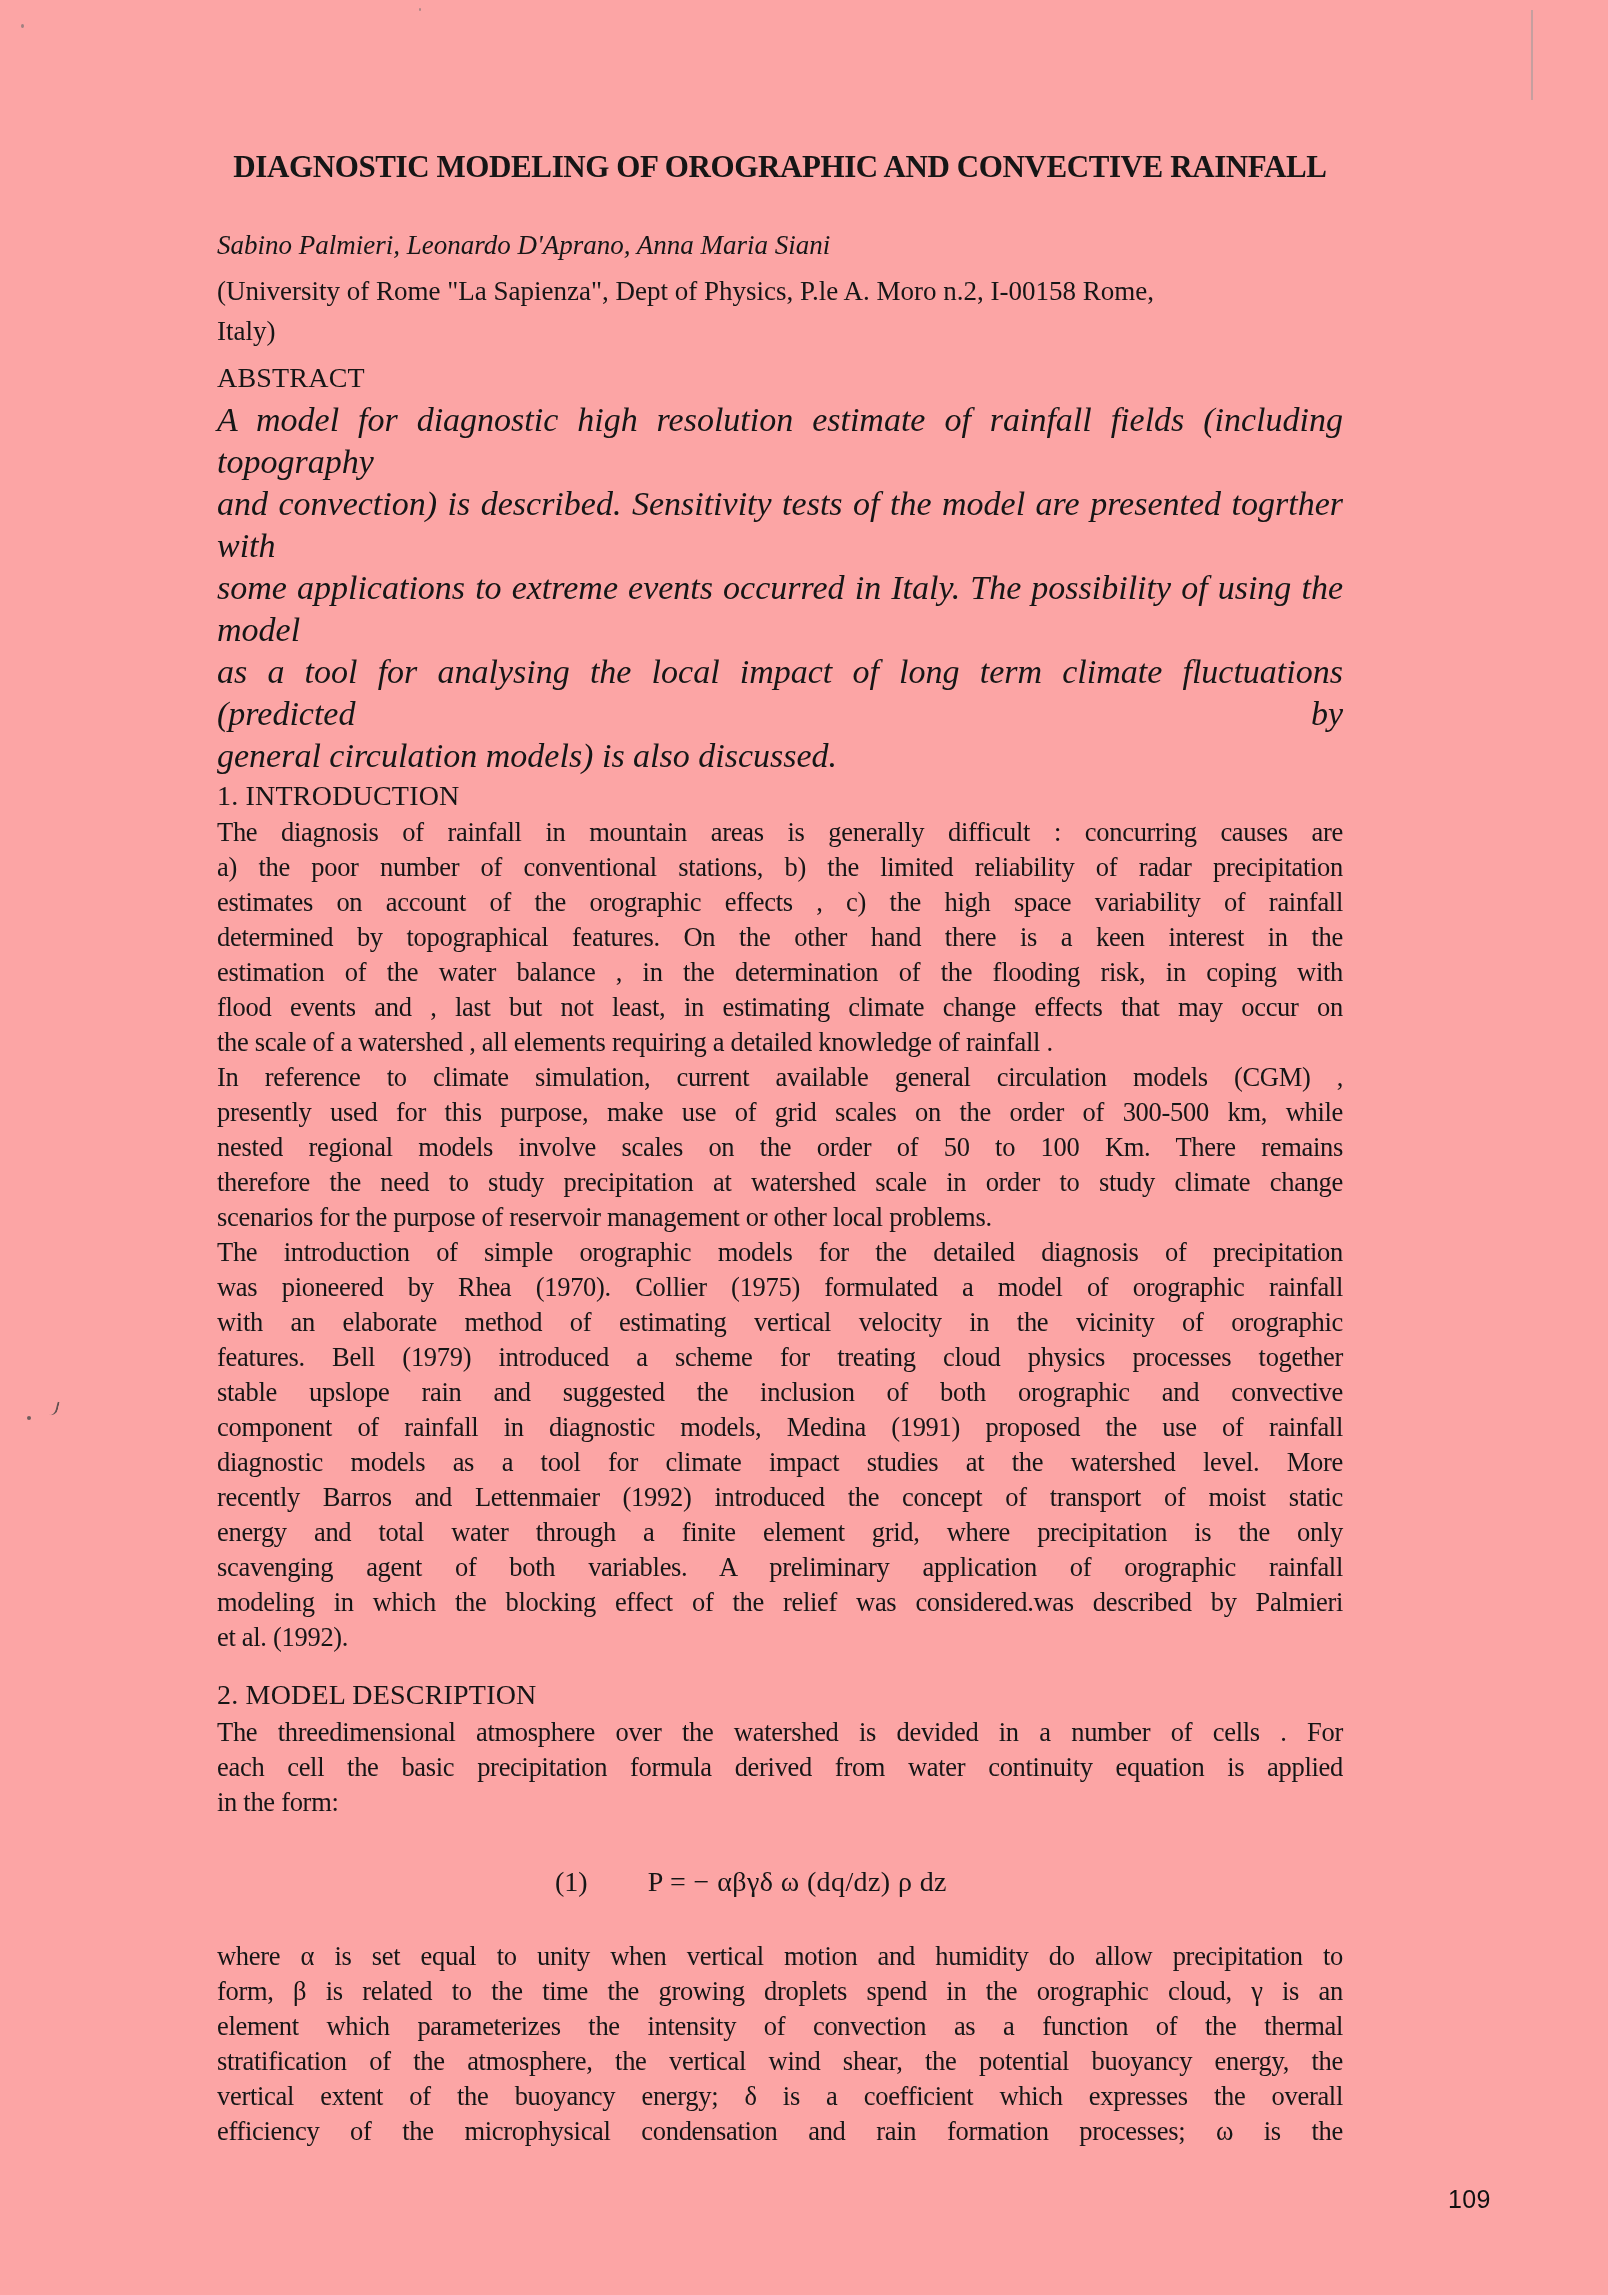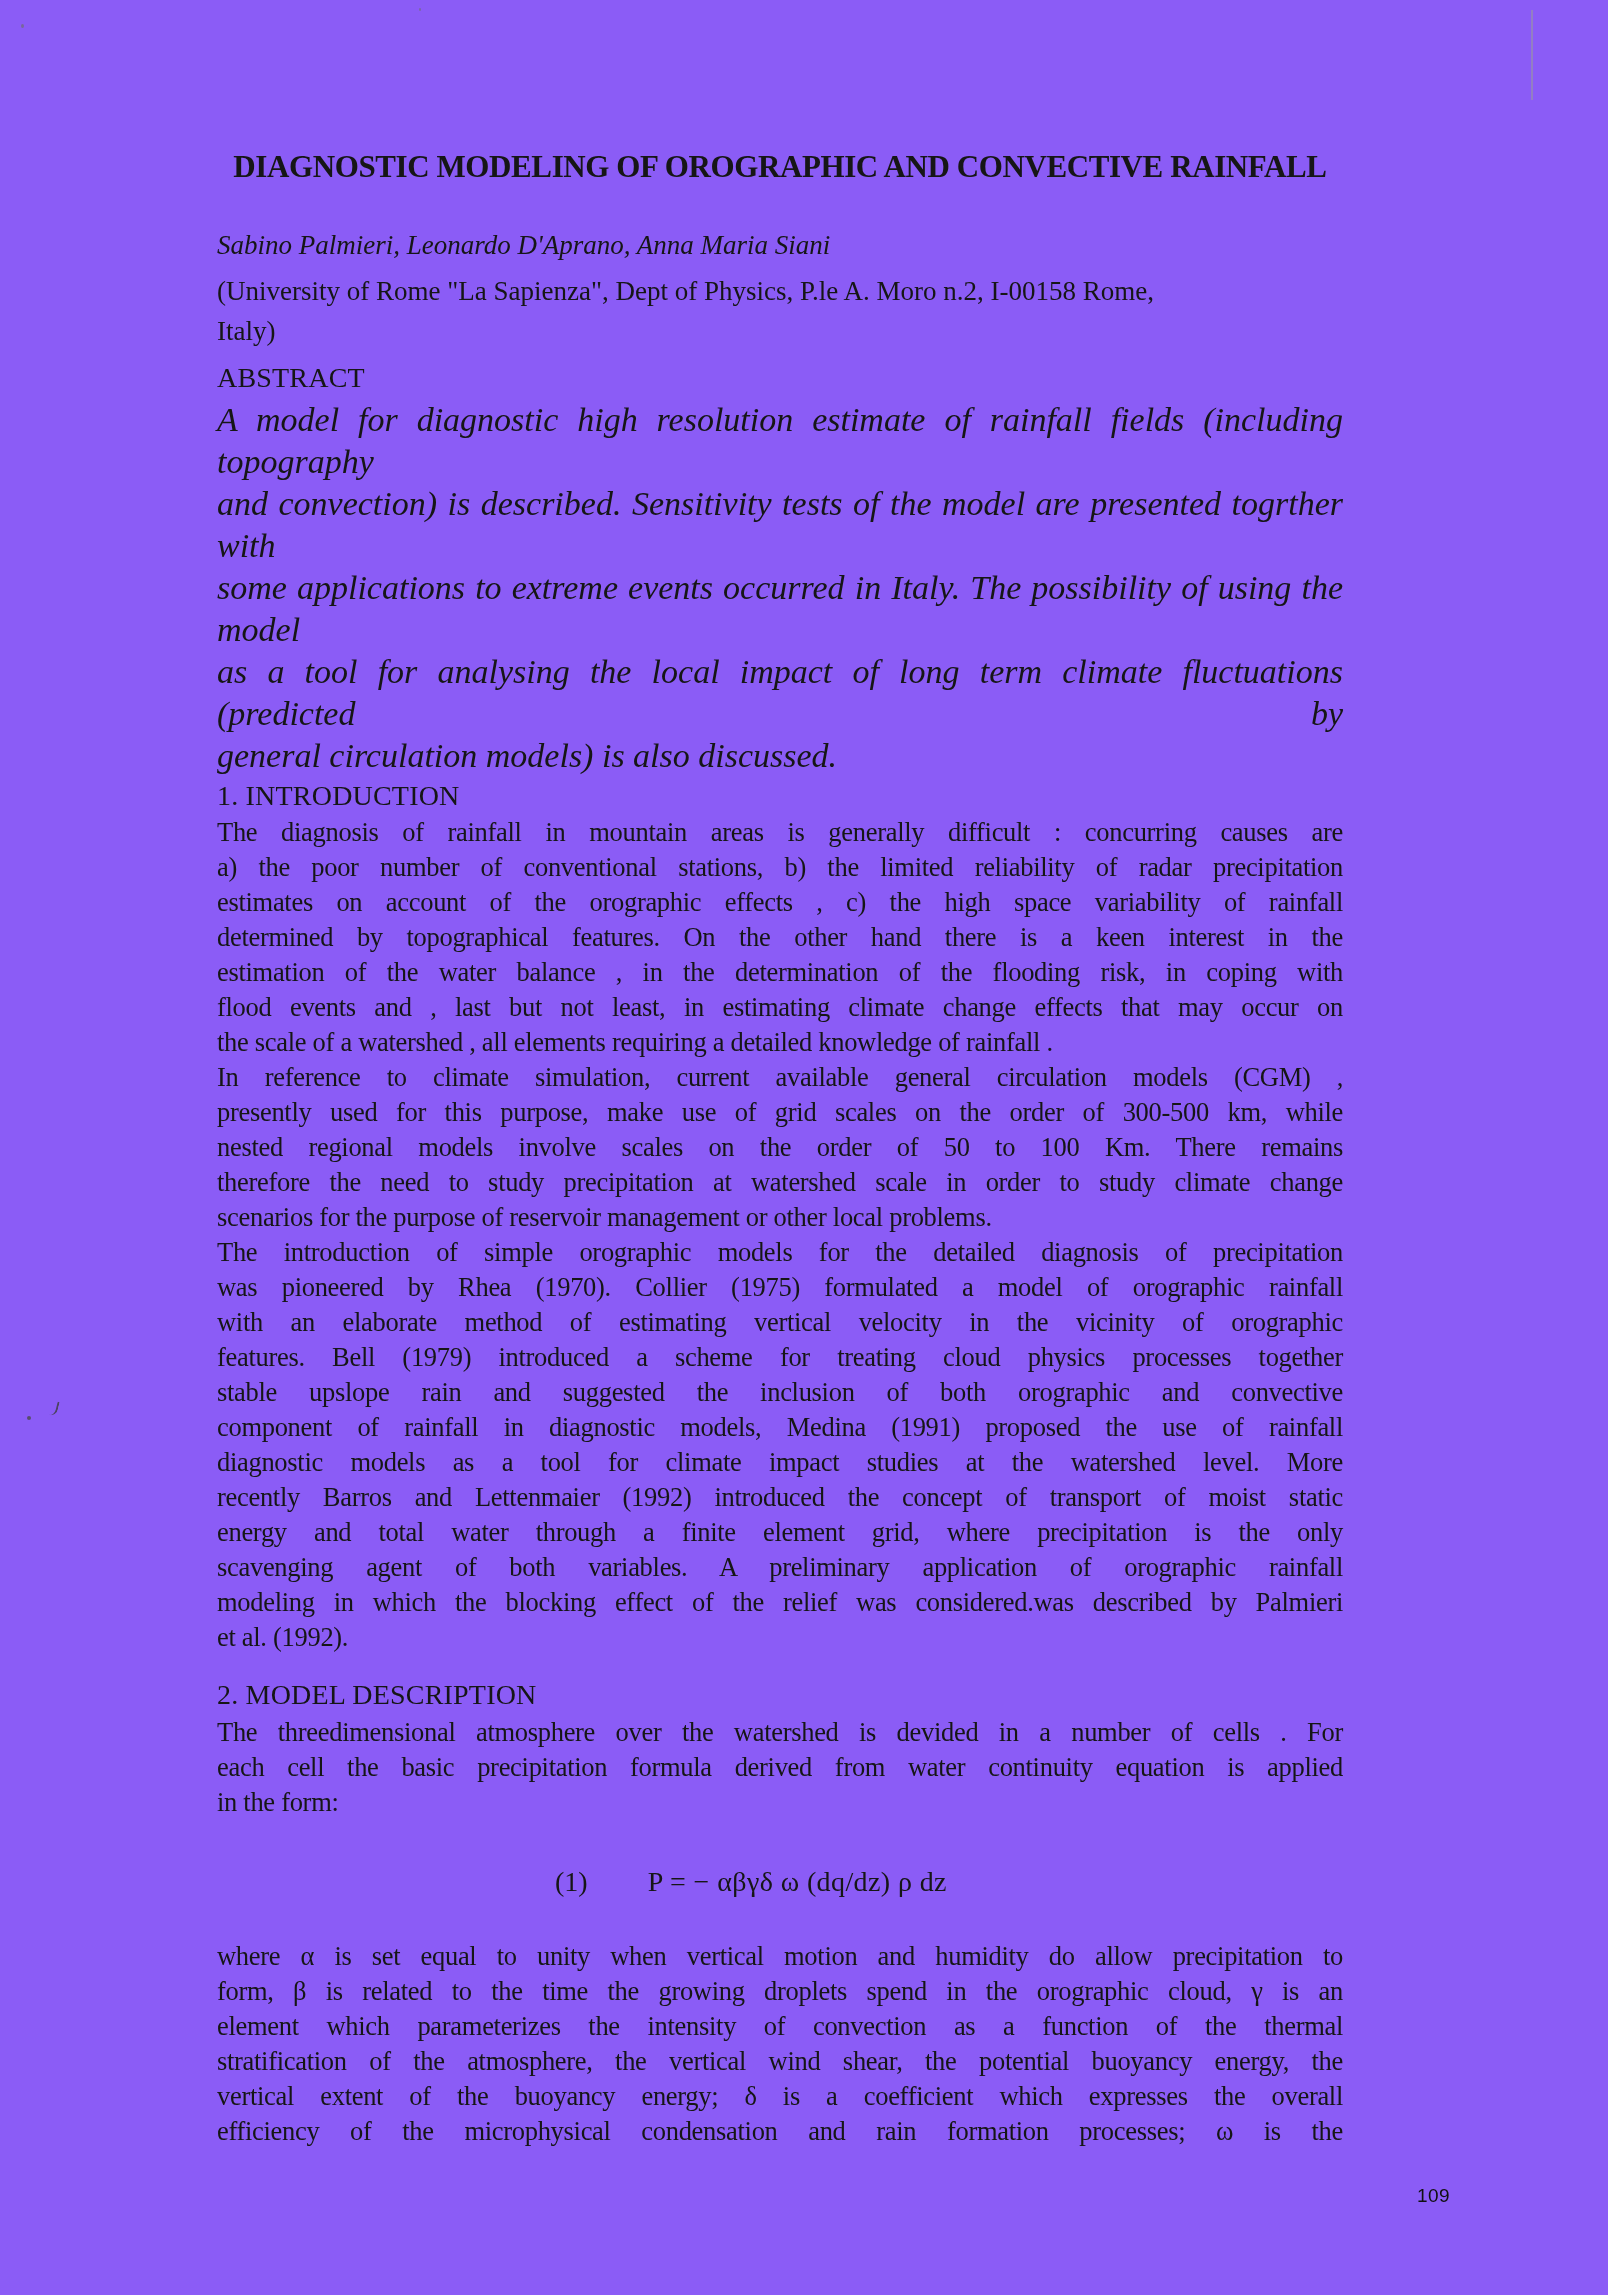--- a/index.html
+++ b/index.html
@@ -1,19 +1,19 @@
 <!DOCTYPE html>
 <html style="font-size:13px"><head>
 <meta charset="utf-8">
 <style>
   * { margin:0; padding:0; box-sizing:border-box; }
   html,body { background:#f6f6f4; }
   .page {
     position:relative; width:1609px; height:2295px;
-    background:#8b5cf6; color:#161616;
+    background:#fca5a5; color:#161616;
     font-family:"Liberation Serif", serif;
     overflow:hidden;
   }
   .content { position:absolute; left:217px; top:149px; width:1126px; }
 
   .b-title   { font-size:31px; font-weight:bold; text-align:center;
                letter-spacing:-0.4px; line-height:35px; white-space:nowrap; }
   .b-authors { font-size:27px; text-align:left; line-height:32px; white-space:nowrap;font-style:italic; }
   .b-affil   { font-size:27px; line-height:40px; }
   .b-affil .tline { text-align:left; text-align-last:left; white-space:nowrap; }
@@ -32,23 +32,23 @@
   .bk2  { margin-top:9.7px; }
   .bk3  { margin-top:11.3px; }
   .bk4  { margin-top:4.8px;  }
   .bk5  { margin-top:3.2px;  }
   .bk6  { margin-top:3.2px;  }
   .bk9  { margin-top:24px; }
   .bk10 { margin-top:4px;  }
   .bk11 { margin-top:44px; margin-bottom:40px; }
 
   .page-number {
-    position:absolute; left:1417px; top:2185px;
+    position:absolute; left:1448px; top:2185px;
     font-family:"Liberation Sans", sans-serif;
-    font-size:19px; color:#101010; letter-spacing:0.4px;
+    font-size:25px; color:#101010; letter-spacing:0.4px;
   }
 
   
   .speck { position:absolute; background:#6d6d6d; border-radius:50%; }
   .speck.a1 { left:21px;  top:24px;   width:3.2px; height:4px; opacity:.65; }
   .speck.a2 { left:419px; top:8px;   width:2.4px; height:3.2px; opacity:.55; }
   .speck.a4 { left:27px;  top:1416px; width:4px; height:4px; opacity:.8; background:#4a4a4a; }
   .scratch  { position:absolute; left:1531px; top:9.7px; width:1.6px; height:90px;
               background:#9a9a9a; opacity:.55; }
   .commae   { position:absolute; left:51px; top:1401px; width:7.2px; height:15.3px;

